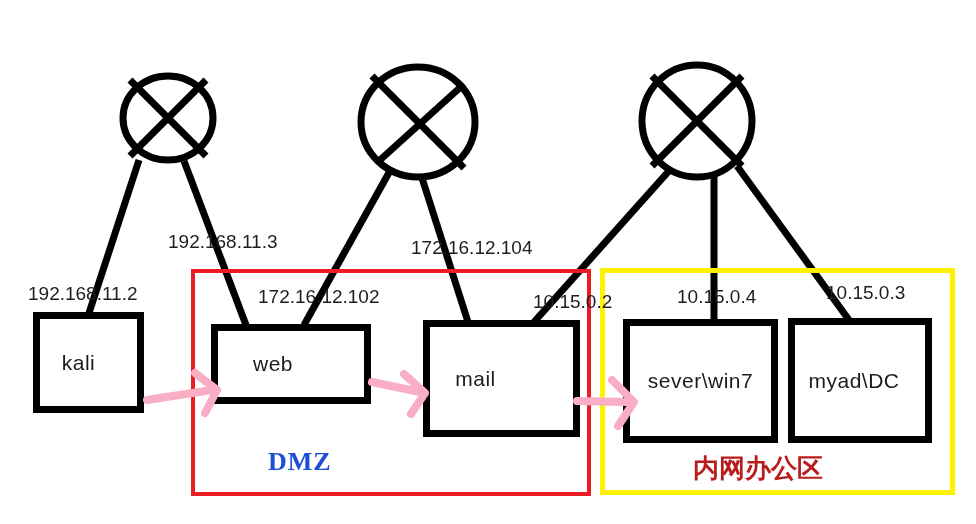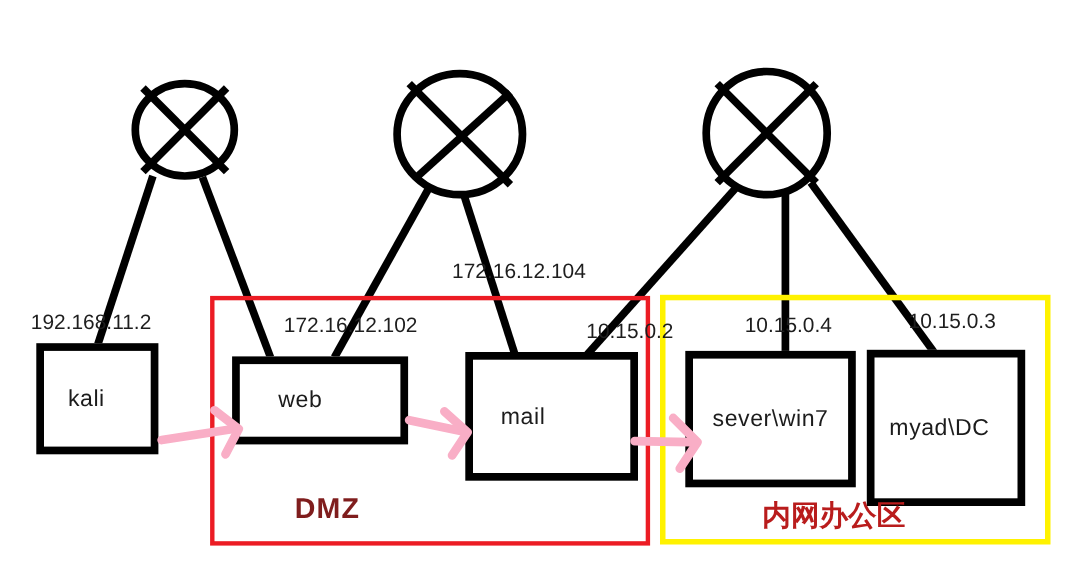--- a/index.html
+++ b/index.html
@@ -21,36 +21,36 @@
   .node{
     position:absolute;box-sizing:border-box;
     border:7px solid #000;background:#fff;
     display:flex;align-items:center;justify-content:center;
     font-size:21px;color:#1c1c1c;letter-spacing:0.5px;
   }
   .node.kali {left:33px; top:312px;width:111px;height:101px;padding-right:20px;}
   .node.web  {left:211px;top:324px;width:160px;height:80px; padding-right:36px;}
   .node.mail {left:423px;top:320px;width:157px;height:117px;padding-right:52px;}
   .node.sever{left:623px;top:319px;width:155px;height:124px;}
-  .node.myad {left:788px;top:318px;width:144px;height:142px;padding-right:12px;}
+  .node.myad {left:788px;top:318px;width:144px;height:125px;padding-right:12px;}
 
   .iplabel{
     position:absolute;z-index:5;
     font-size:19px;color:#1e1e1e;white-space:nowrap;
   }
   .ip-kali      {left:28px; top:283px;}
   .ip-web-outer {left:168px;top:231px;}
   .ip-web-inner {left:258px;top:286px;}
   .ip-mail-outer{left:411px;top:237px;}
   .ip-mail-inner{left:533px;top:291px;}
   .ip-sever     {left:677px;top:286px;}
   .ip-myad      {left:826px;top:282px;}
 
   .zonelabel{position:absolute;z-index:5;font-weight:bold;white-space:nowrap;}
-  .zonelabel.dmz{left:268px;top:447px;font-size:26px;color:#7f1d1d;letter-spacing:1px;}
+  .zonelabel.dmz{left:268px;top:447px;font-size:26px;color:#1d4ed8;letter-spacing:1px;font-family:Liberation Serif, serif;}
   .zonelabel.intranet{left:693px;top:451px;font-size:26px;color:#b91c1c;}
 </style>
 </head>
 <body>
 
 <div id="canvas">
 
   <svg class="layer z1" width="976" height="524" viewBox="0 0 976 524">
 
     <g stroke="#000000" stroke-width="7">
@@ -112,20 +112,21 @@
         <polyline points="404,374 425,393 411,414"></polyline>
       </g>
       <g>
         <line x1="577" y1="401" x2="627" y2="402"></line>
         <polyline points="612,380 634,402 618,426"></polyline>
       </g>
     </g>
   </svg>
 
   <div class="iplabel ip-kali">192.168.11.2</div>
+  <div class="iplabel ip-web-outer">192.168.11.3</div>
   <div class="iplabel ip-web-inner">172.16.12.102</div>
   <div class="iplabel ip-mail-outer">172.16.12.104</div>
   <div class="iplabel ip-mail-inner">10.15.0.2</div>
   <div class="iplabel ip-sever">10.15.0.4</div>
   <div class="iplabel ip-myad">10.15.0.3</div>
 
   <div class="zonelabel dmz">DMZ</div>
   <div class="zonelabel intranet">内网办公区</div>
 
 </div>

